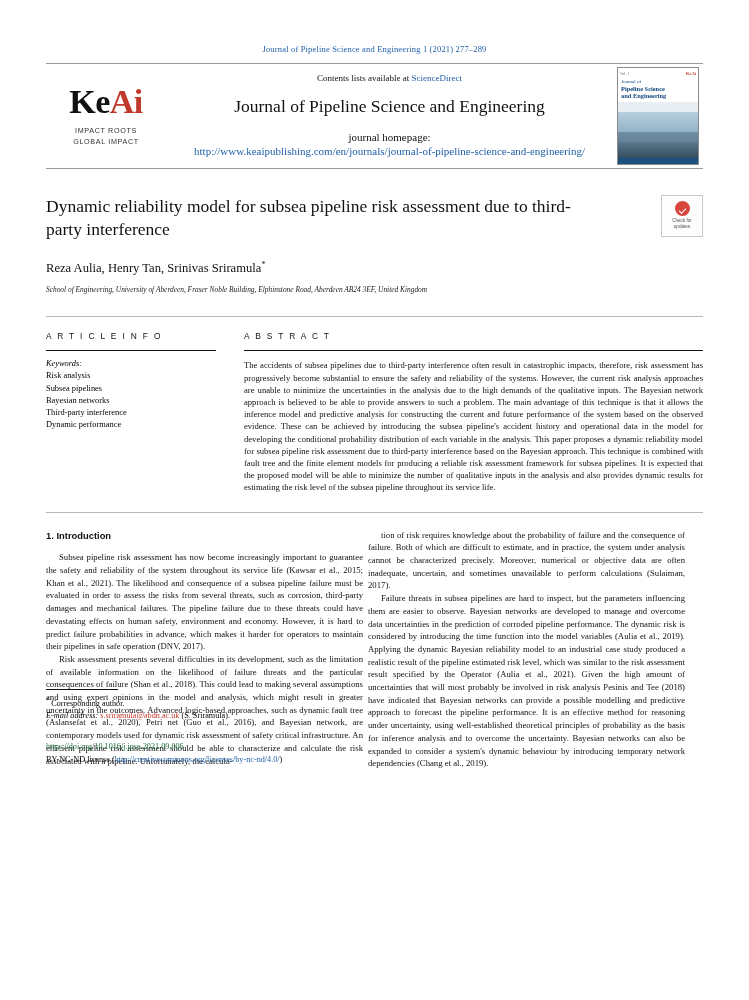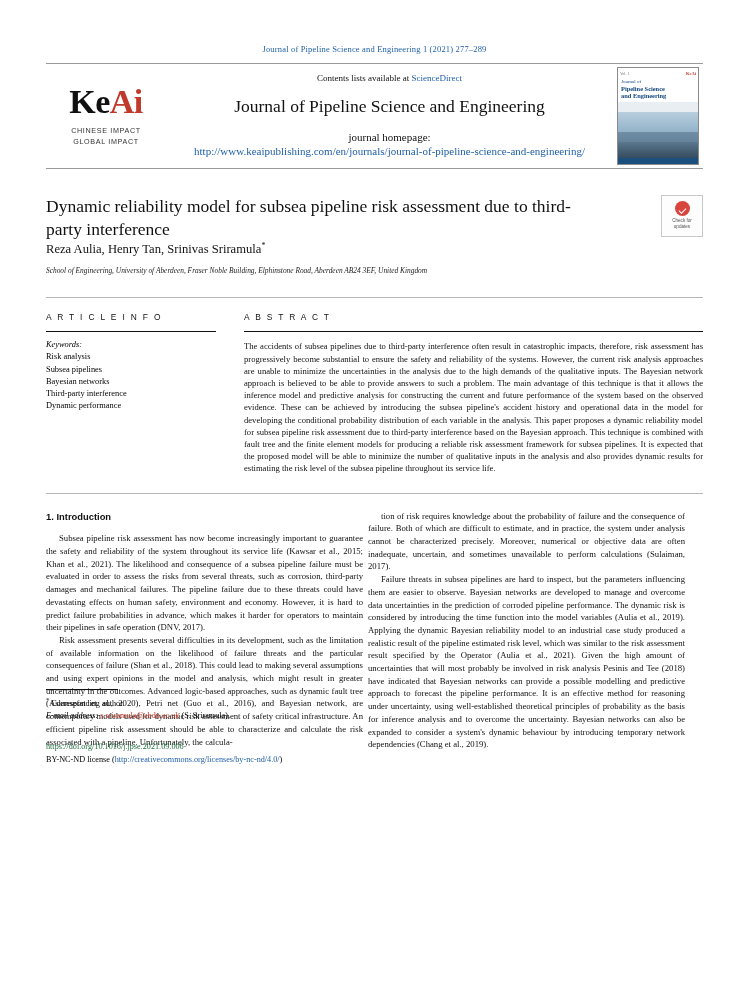--- a/index.html
+++ b/index.html
@@ -157,20 +157,21 @@
     padding-top: 26px;
     position: relative;
   }
   .art-title {
     font-size: 17.5px;
     line-height: 1.32;
     color: #111;
     width: 560px;
   }
   .authors {
+    margin-top: 19px;
     font-size: 12.6px;
     color: #111;
   }
   .authors .star { font-size: 8px; vertical-align: super; color: #111; }
   .affil {
     margin-top: 9px;
     font-size: 7.4px;
     font-style: italic;
     color: #222;
   }
@@ -322,21 +323,21 @@
 <div class="page">
 
   <div class="running-head">Journal of Pipeline Science and Engineering 1 (2021) 277–289</div>
   <div class="rule-top"></div>
 
   <div class="masthead">
 
     <div class="mh-left">
       <div class="keai-logo"><span>Ke</span><span class="ai">Ai</span></div>
       <div class="keai-sub">
-        <div>CHINESE IMPACT</div>
+        <div>IMPACT ROOTS</div>
         <div>GLOBAL IMPACT</div>
       </div>
     </div>
 
     <div class="mh-center">
       <div class="mh-contents">
         <span>Contents lists available at </span><a href="#" class="sd">ScienceDirect</a>
       </div>
       <div class="mh-journal">Journal of Pipeline Science and Engineering</div>
       <div class="mh-homepage">

